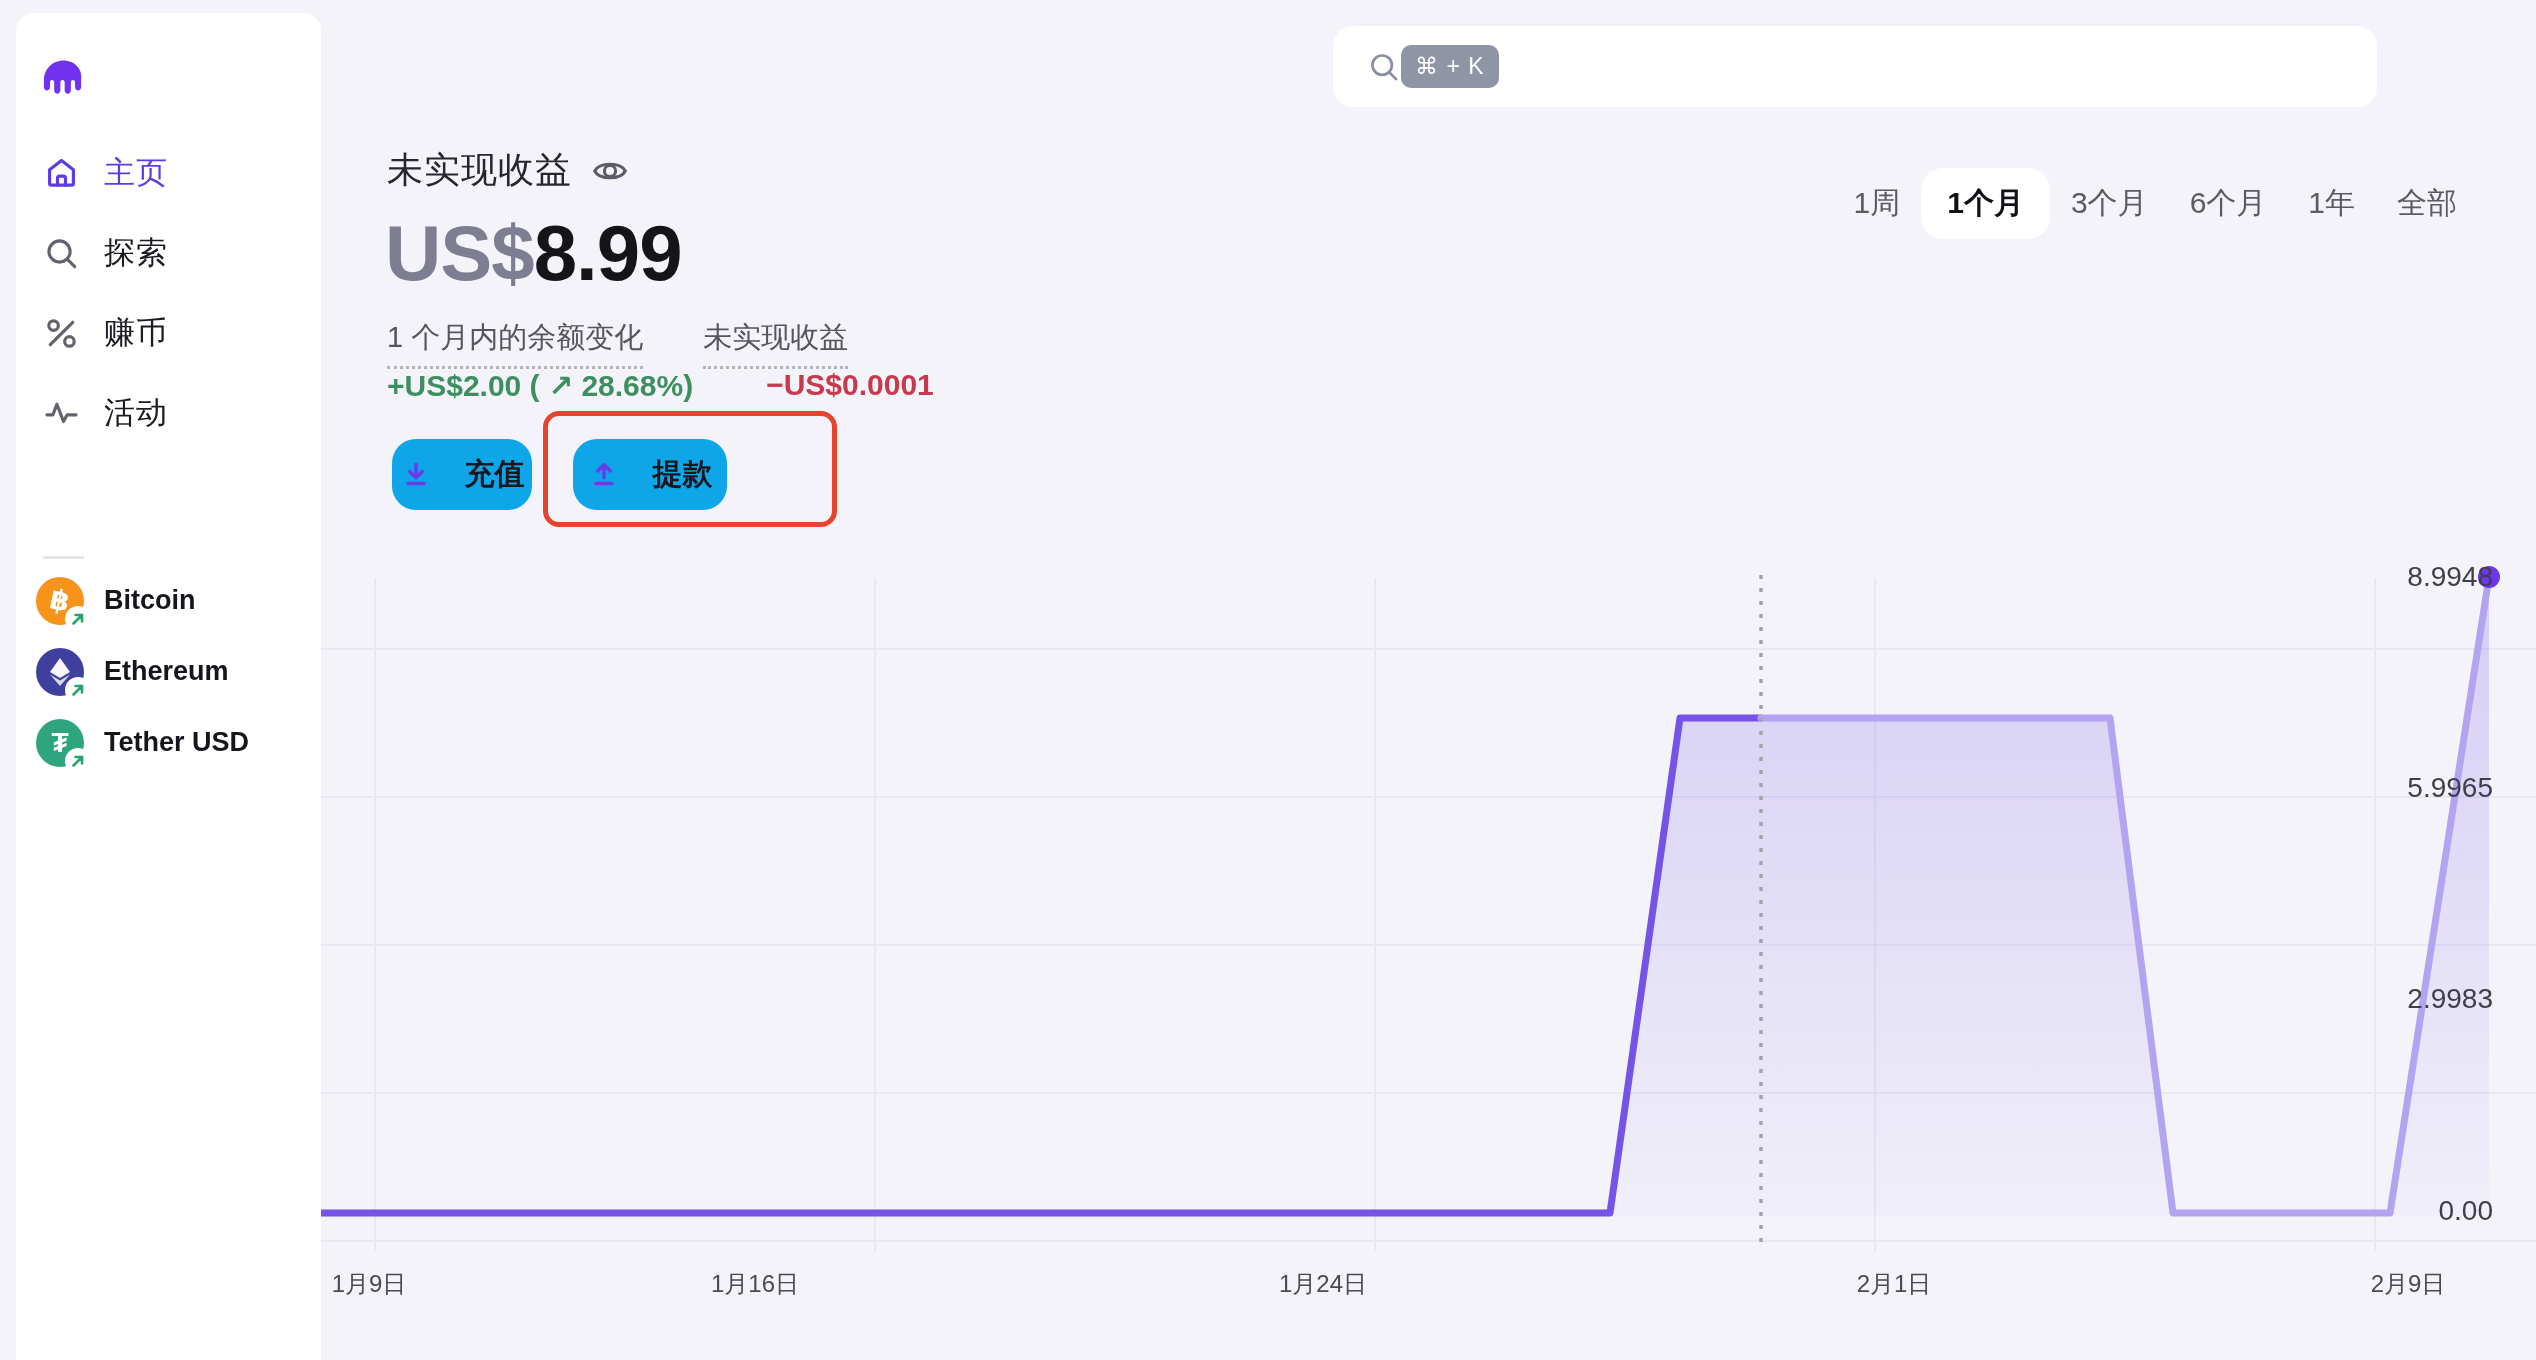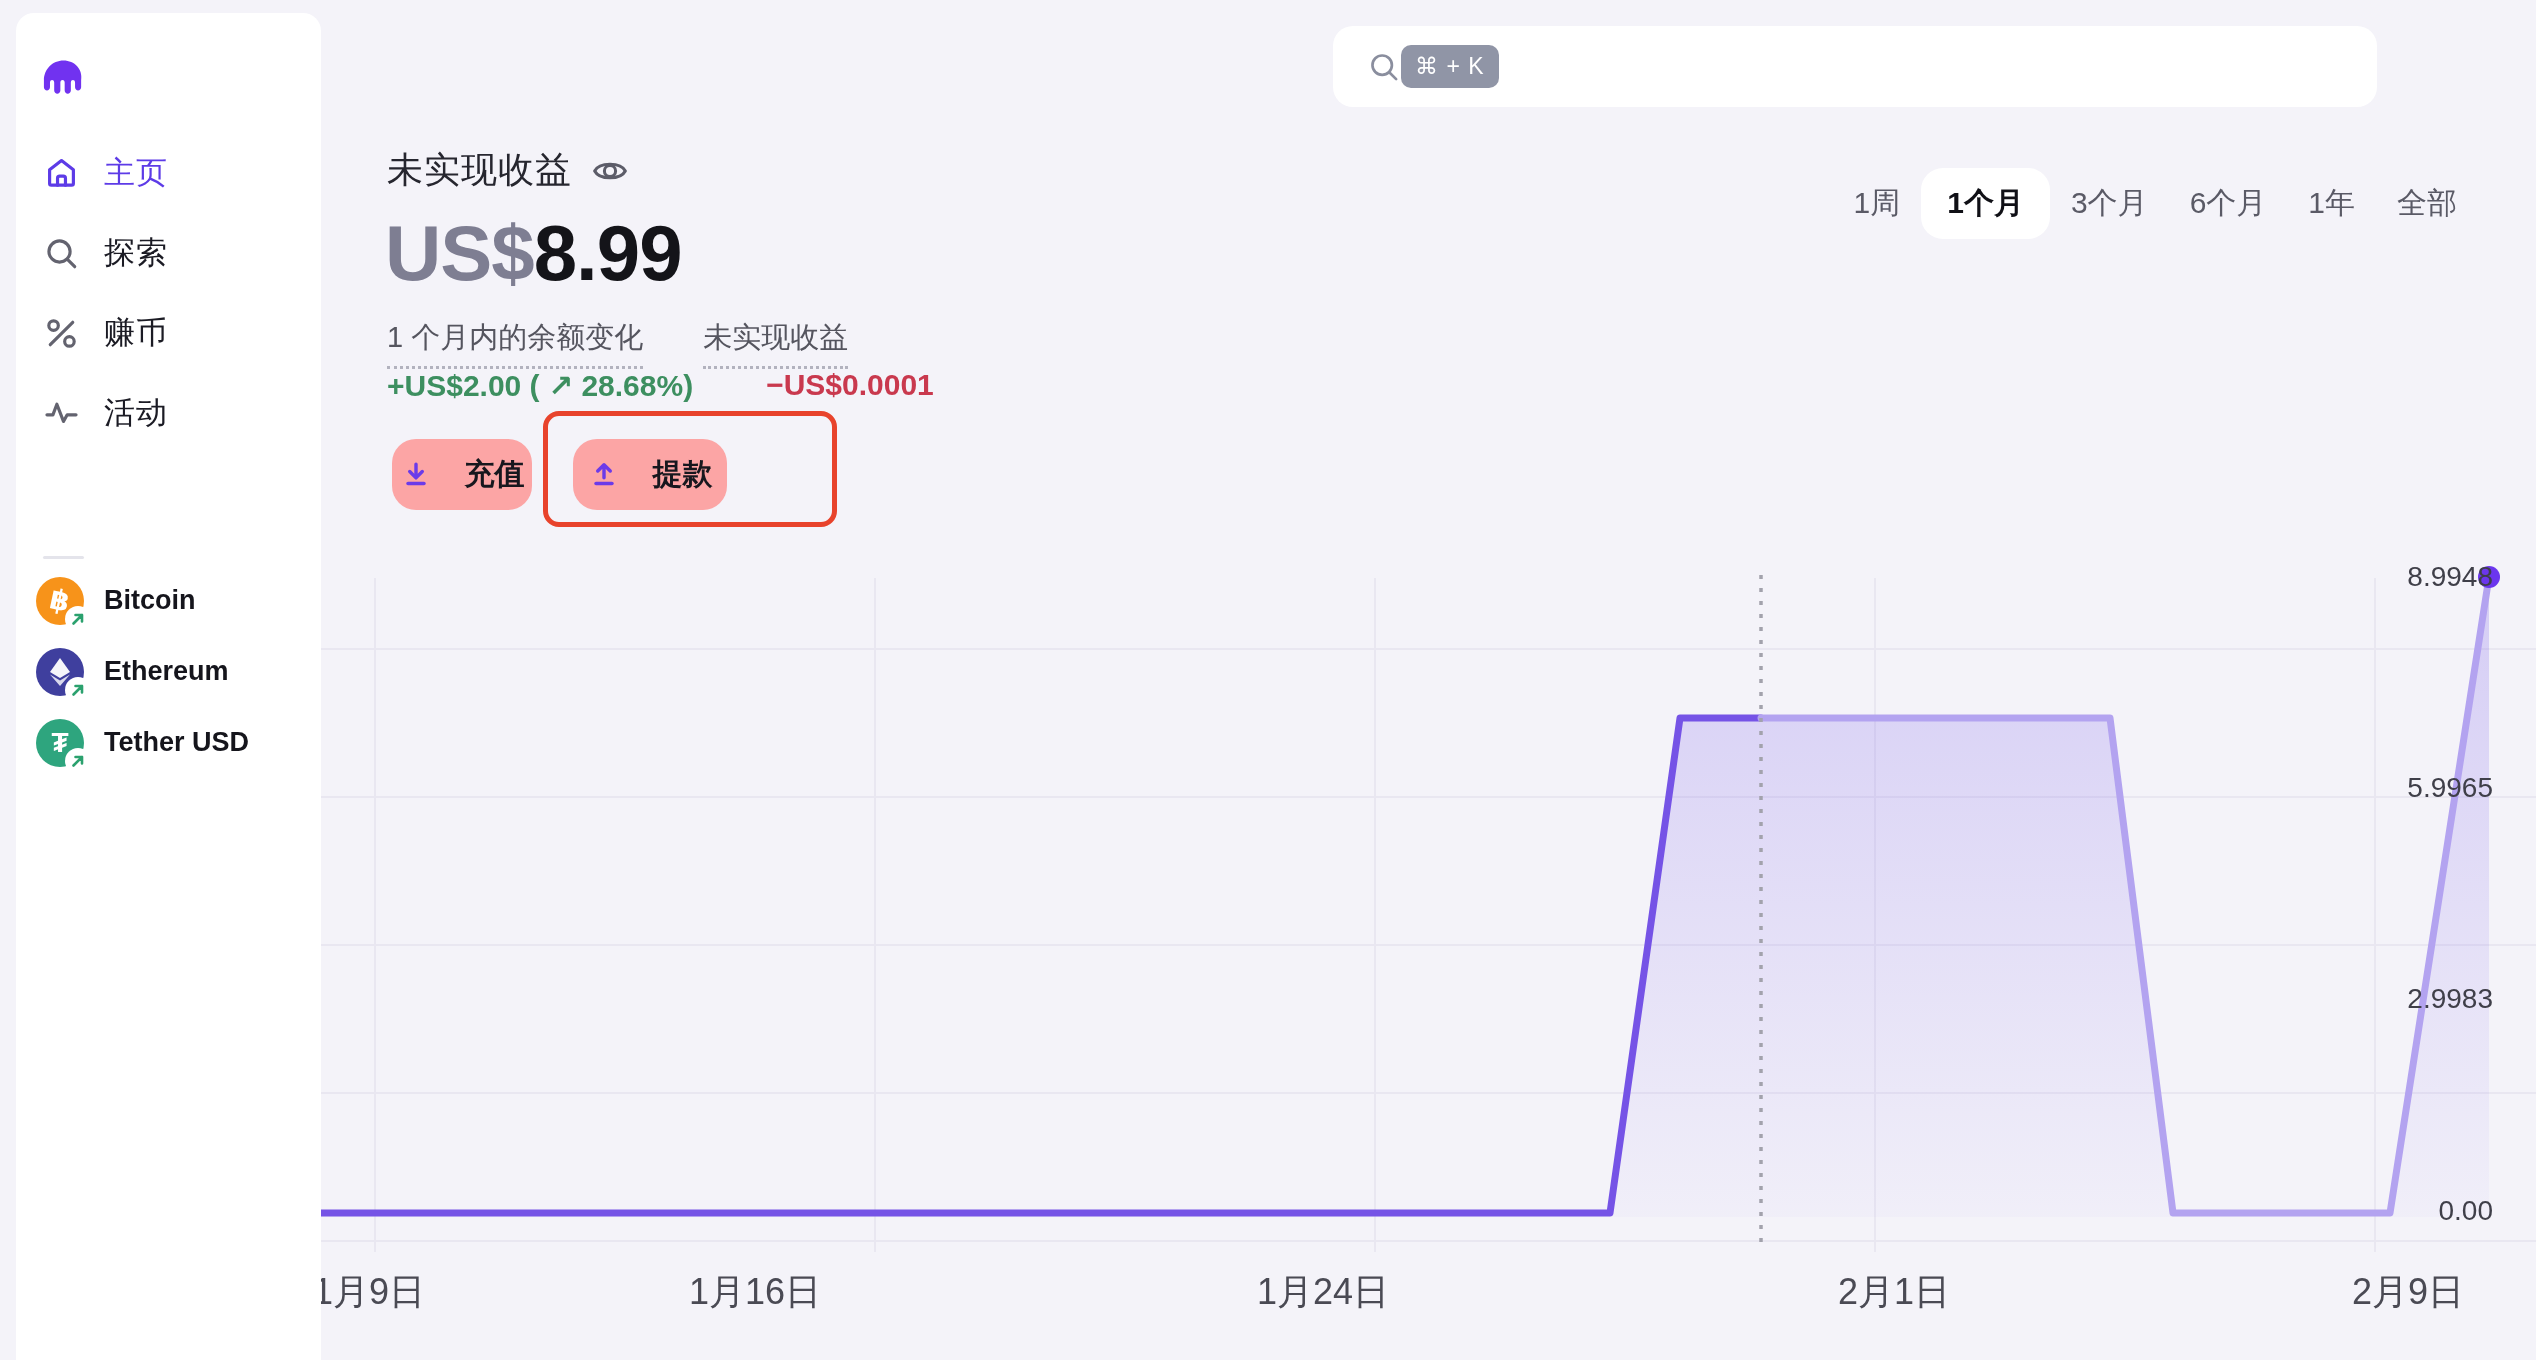--- a/index.html
+++ b/index.html
@@ -69,21 +69,21 @@
   }
   .metric-label.second { margin-left:60px; }
   .metric-values { position:absolute; left:387px; top:368px; display:flex; }
   .metric-value { font-size:30px; font-weight:600; }
   .metric-value.positive { color:#3D8F60; }
   .metric-value.negative { color:#C9394E; margin-left:73px; }
   .metric-value .arrow { font-weight:bold; }
 
   
   .btn {
-    position:absolute; top:439px; height:71px; background:#fca5a5; border:none;
+    position:absolute; top:439px; height:71px; background:#0ea5e9; border:none;
     border-radius:24px; display:flex; align-items:center; justify-content:center;
     font-family:inherit; font-size:30px; font-weight:600; color:#17171E; cursor:pointer;gap:19px;
   }
   .btn .bicon { width:32px; height:32px; color:#6B3BE9; margin-right:14px; }
   .btn-deposit { left:392px; width:140px; }
   .btn-withdraw { left:573px; width:154px; }
   .annotation-box {
     position:absolute; left:543px; top:411px; width:294px; height:116px;
     border:5px solid #E8432C; border-radius:16px; pointer-events:none;
   }
@@ -97,21 +97,21 @@
   .range-tab.active { background:#FFFFFF; color:#101016; font-weight:600; padding:0 26px; }
 
   
   #chart { position:absolute; left:0; top:0; width:2536px; height:1360px; }
   .ytick {
     position:absolute; right:43px; text-align:right;
     font-size:28px; color:#3F3F49; transform:translateY(-50%);
   }
   .xtick {
     position:absolute; top:1268px; transform:translateX(-50%);
-    font-size:36px; color:#4A4A54;
+    font-size:24px; color:#4A4A54;
   }
 </style>
 </head>
 <body>
 
 <svg id="chart" viewBox="0 0 2536 1360">
   <defs>
     <linearGradient id="areaFill" gradientUnits="userSpaceOnUse" x1="0" y1="577" x2="0" y2="1245">
       <stop offset="0" stop-color="#7C60EA" stop-opacity="0.26"></stop>
       <stop offset="1" stop-color="#7C60EA" stop-opacity="0.02"></stop>

